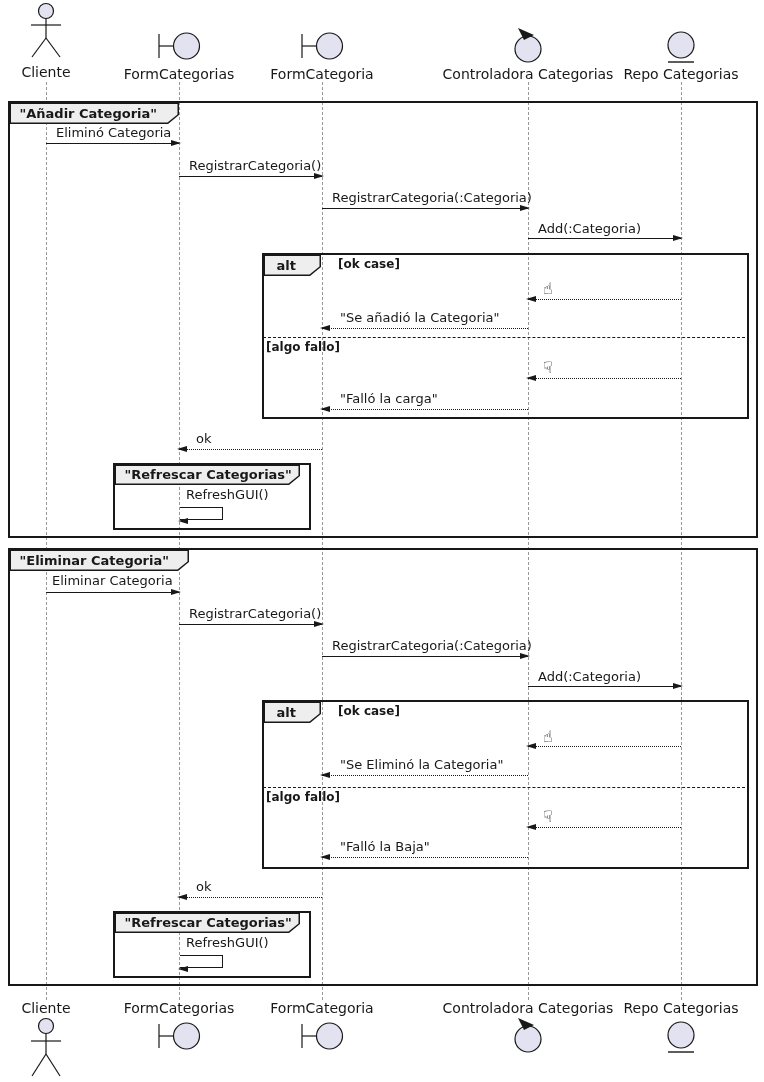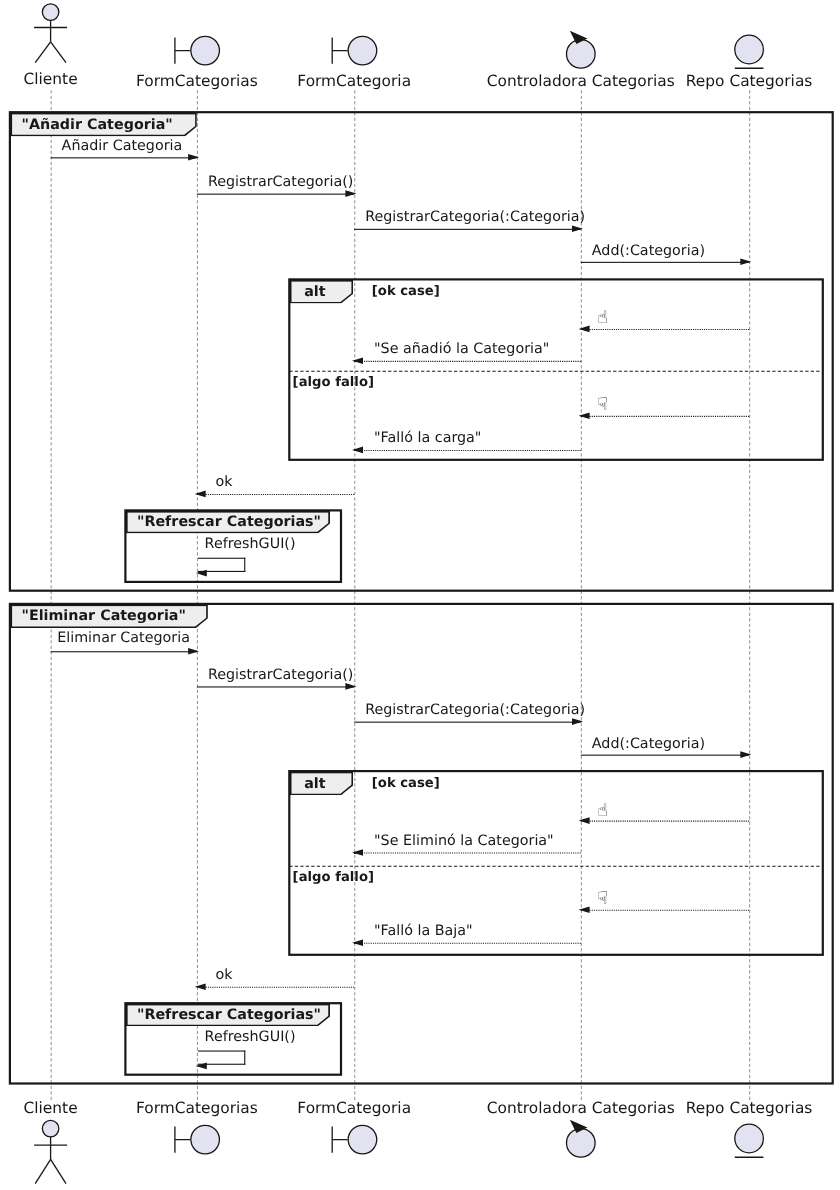--- a/index.html
+++ b/index.html
@@ -89,21 +89,21 @@
   </div>
   <div class="plabel" style="left:611px;top:66px;width:140px;">Repo Categorias</div>
 
   <div class="frame" style="left:8px;top:101px;width:746px;height:433px;"></div>
   <div class="tab" style="left:9px;top:102px;width:170px;height:22px;">
     <div class="tab-in">
         <span class="tab-text">"Añadir Categoria"</span>
       </div>
   </div>
 
-  <div class="mlabel" style="left:56px;top:125px;">Añadir Categoria</div>
+  <div class="mlabel" style="left:56px;top:125px;">Eliminó Categoria</div>
   <div class="arr right" style="left:46px;top:143px;width:133px;"></div>
 
   <div class="mlabel" style="left:189px;top:158px;">RegistrarCategoria()</div>
   <div class="arr right" style="left:179px;top:176px;width:143px;"></div>
 
   <div class="mlabel" style="left:332px;top:190px;">RegistrarCategoria(:Categoria)</div>
   <div class="arr right" style="left:322px;top:208px;width:206px;"></div>
 
   <div class="mlabel" style="left:538px;top:221px;">Add(:Categoria)</div>
   <div class="arr right" style="left:528px;top:238px;width:153px;"></div>

